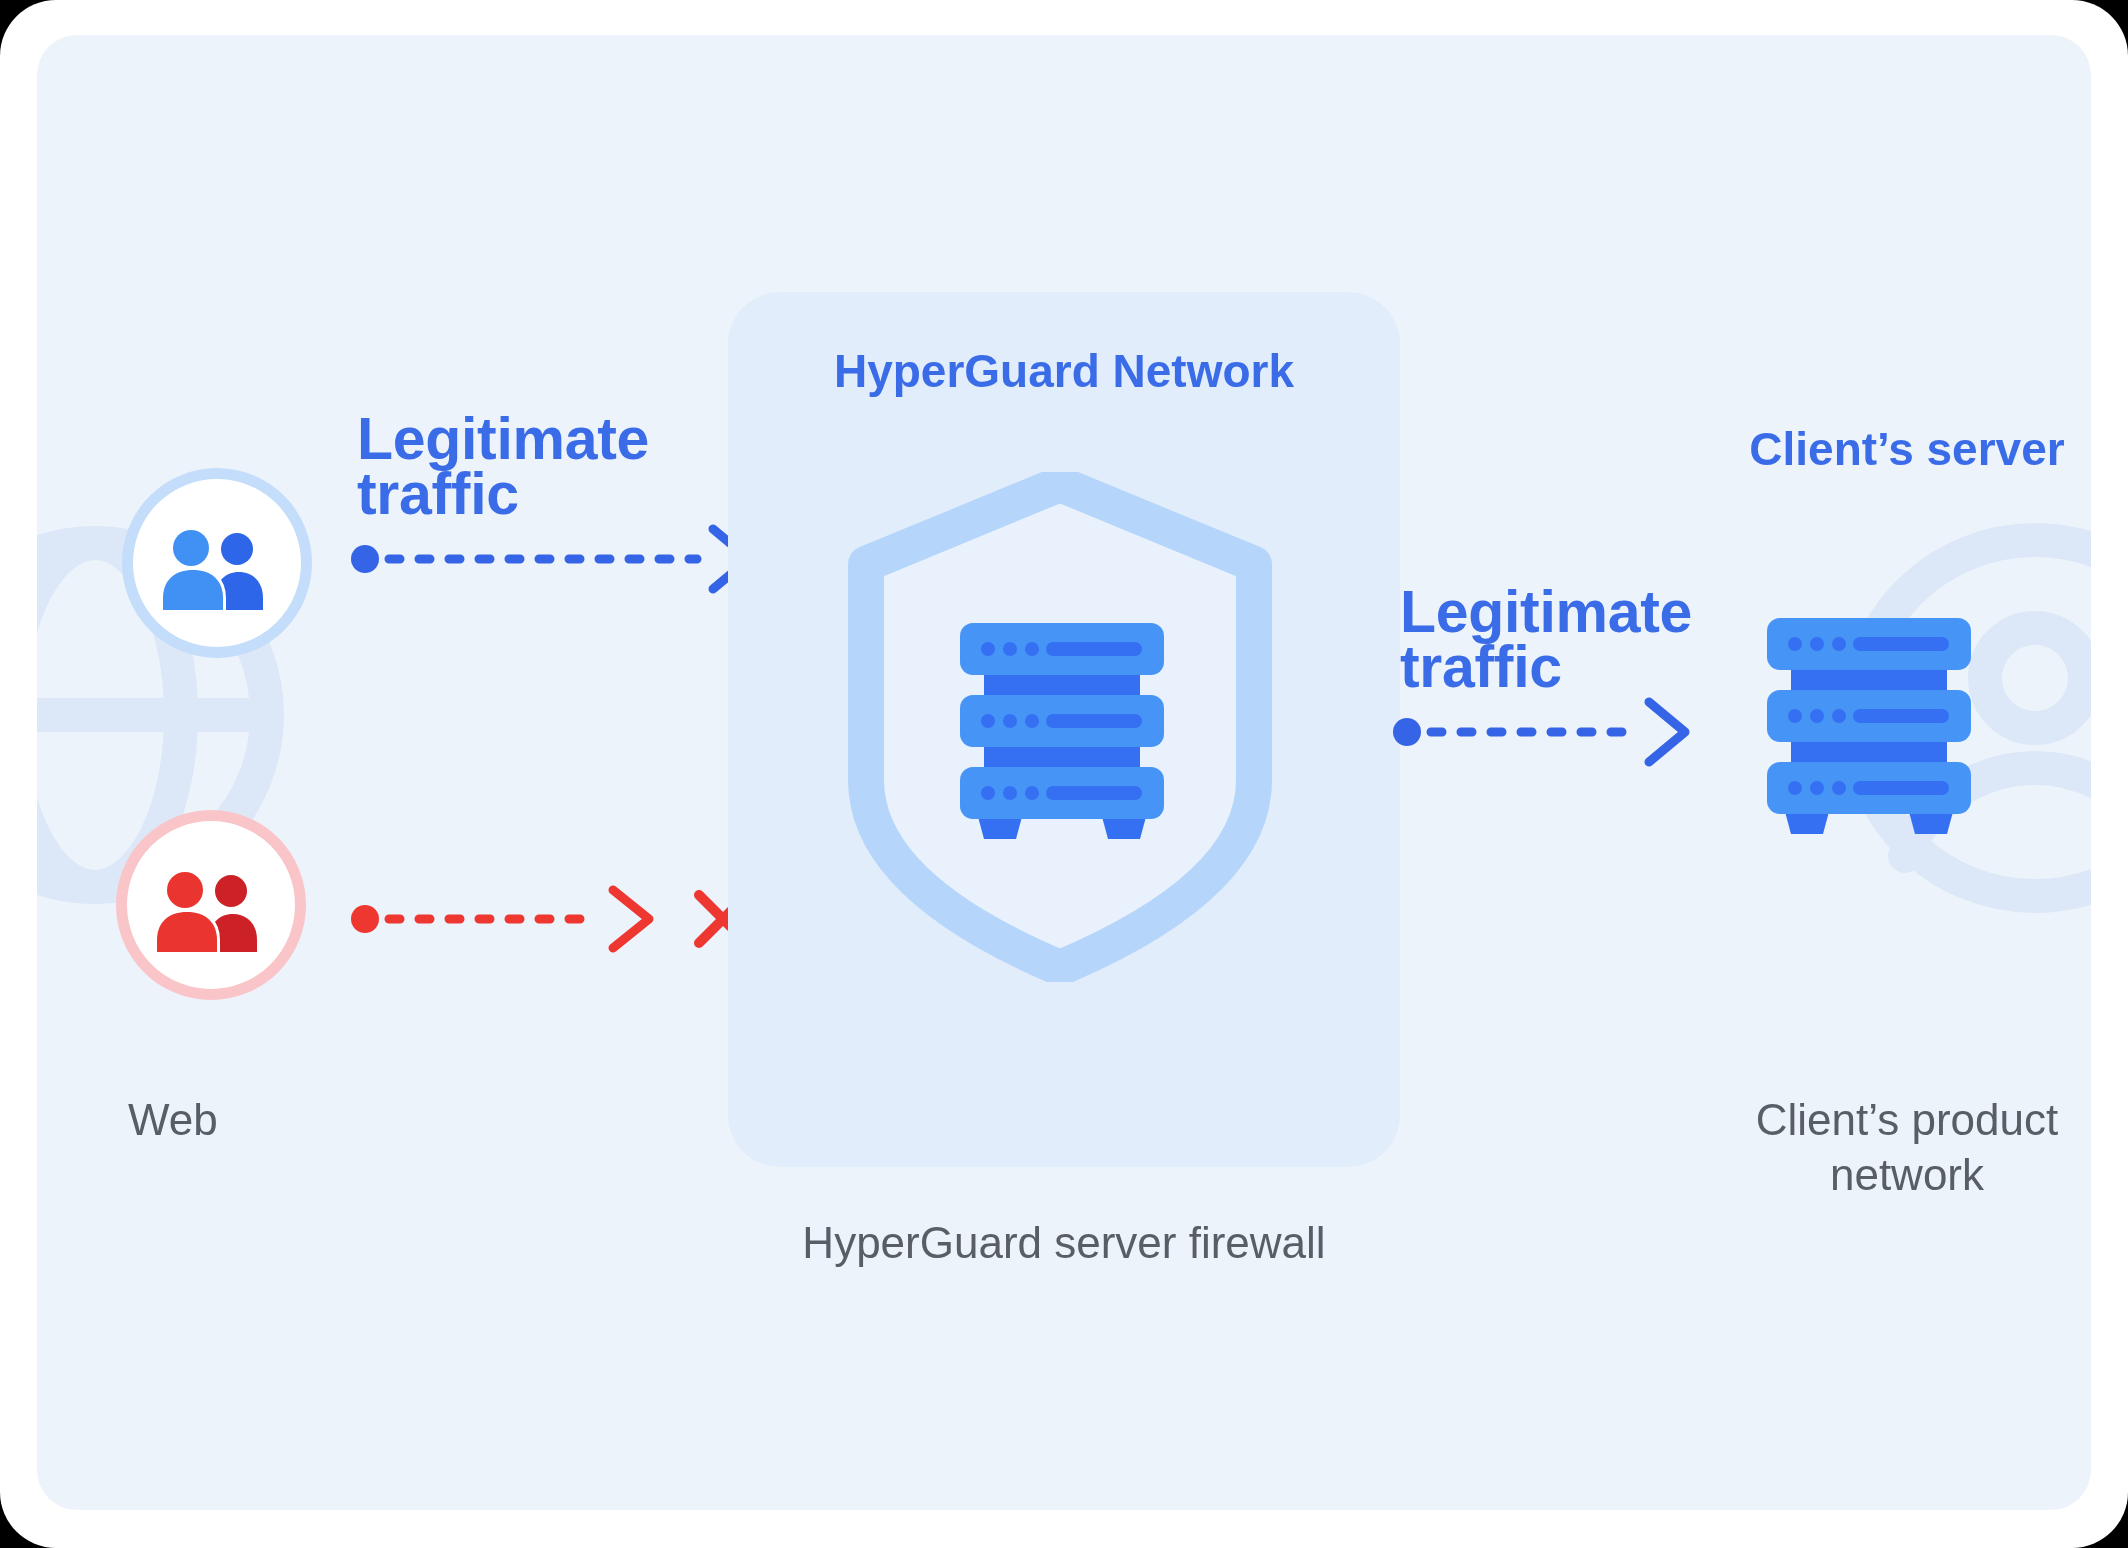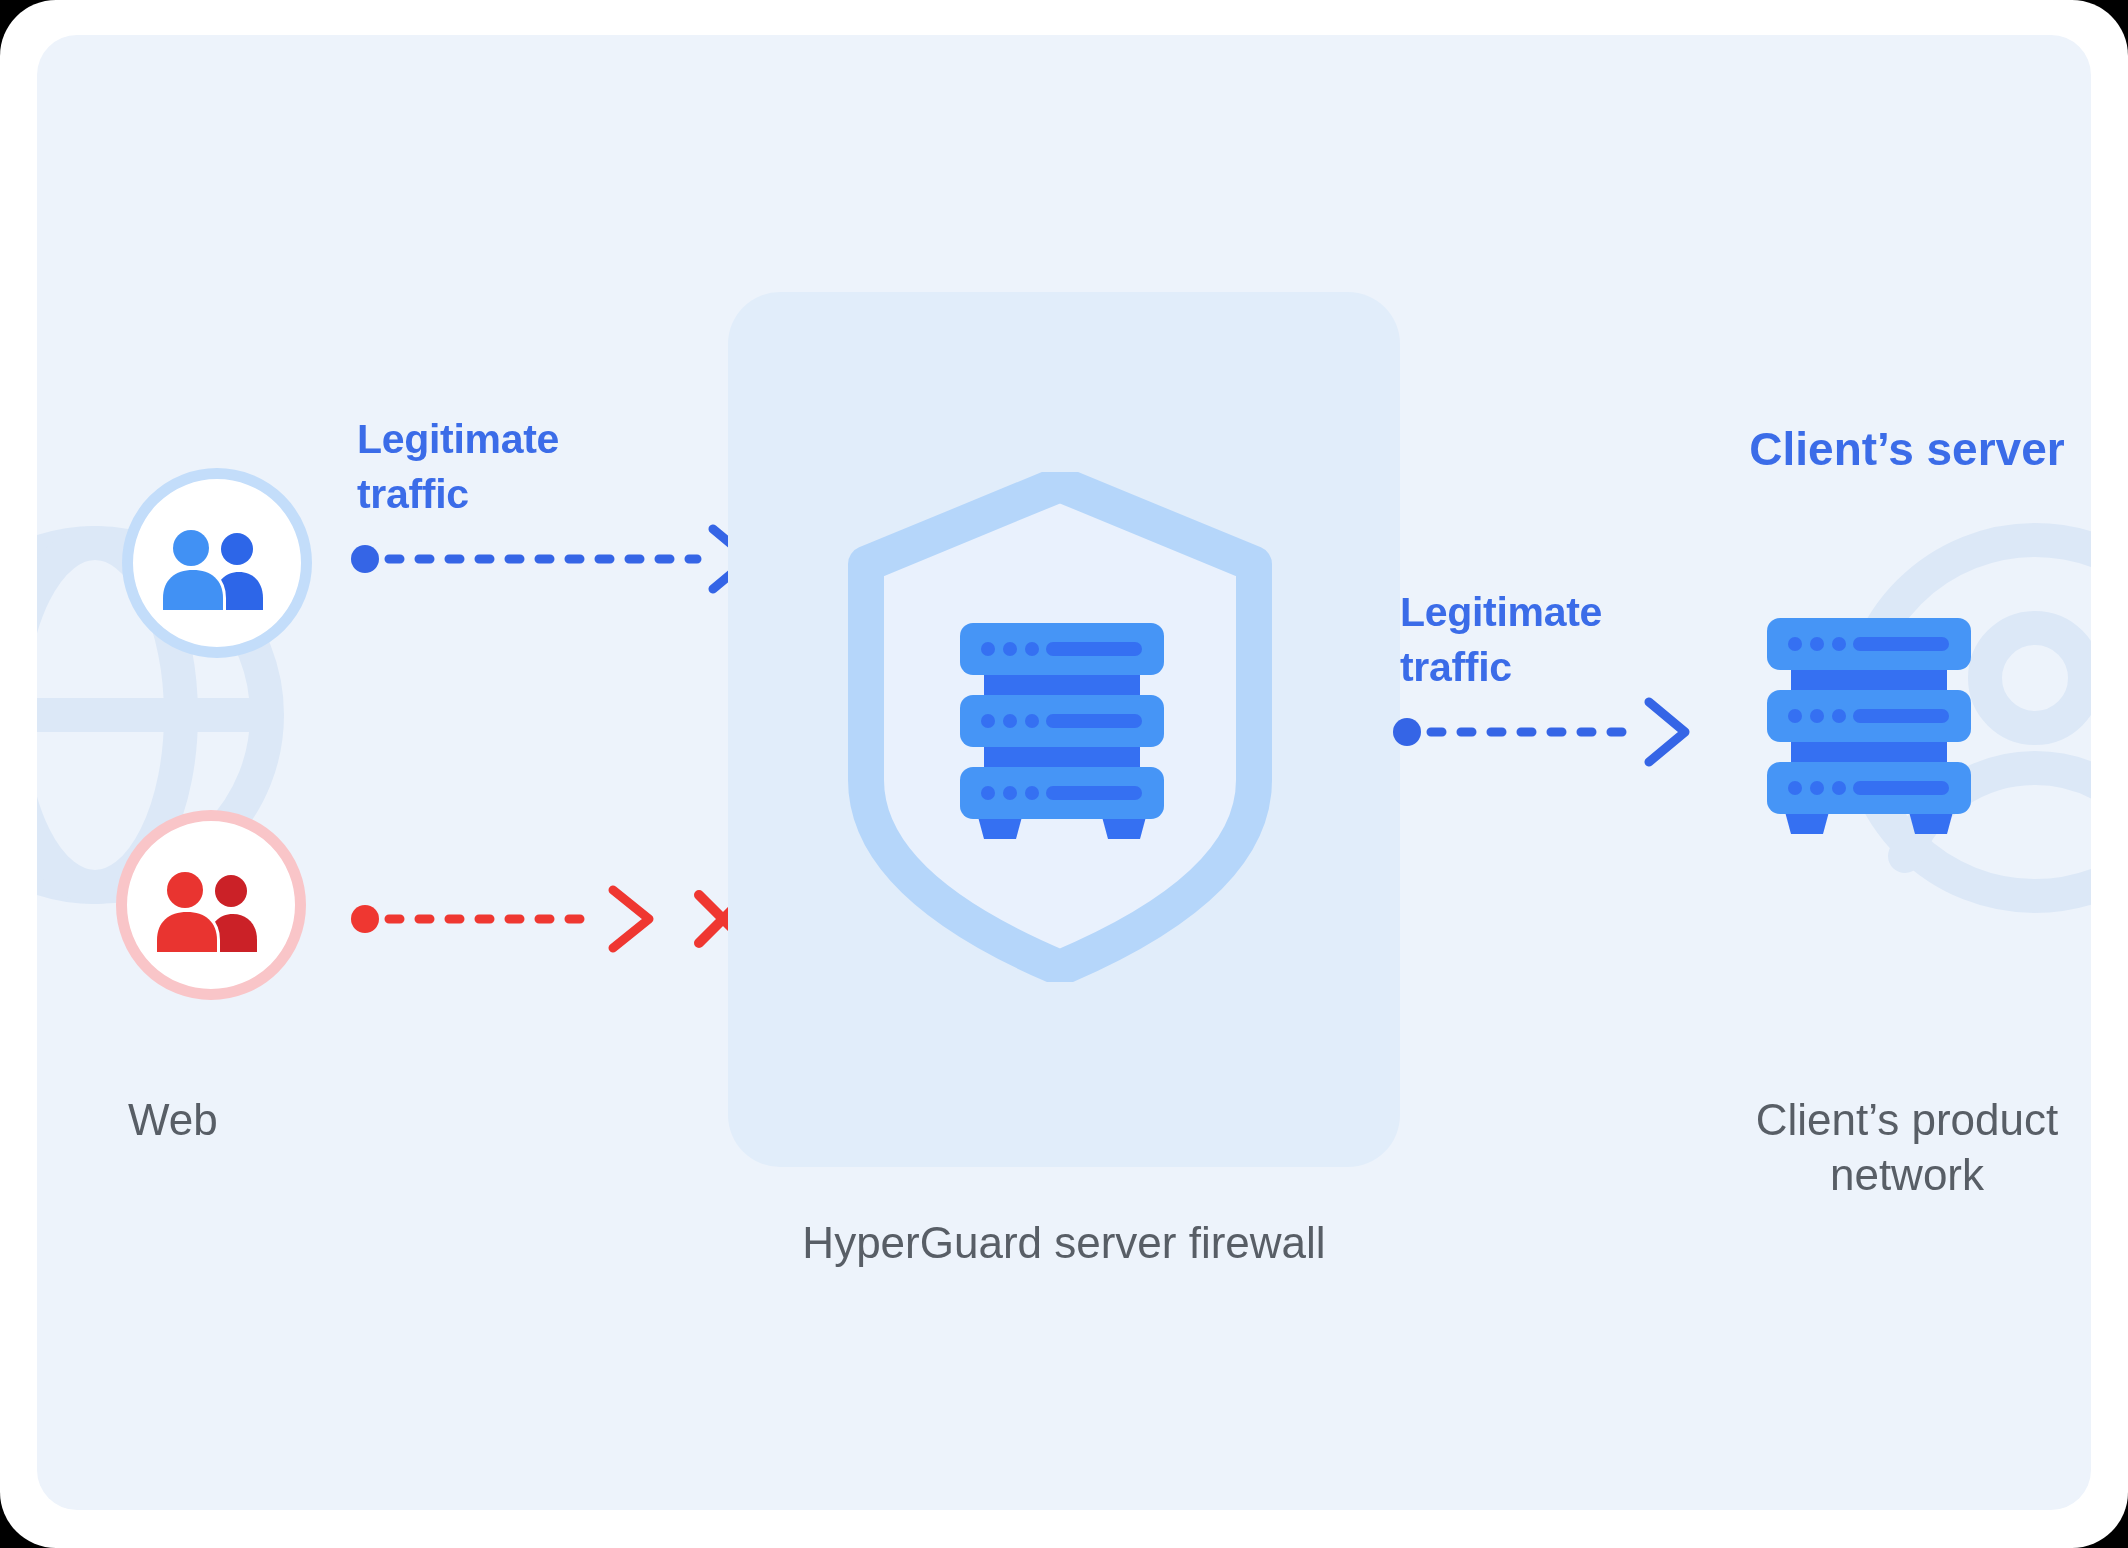--- a/index.html
+++ b/index.html
@@ -23,21 +23,21 @@
   .badge.blue{border-color:var(--ring-blue,#c3ddfa);}
   .badge.red{border-color:var(--ring-red,#f9c5c8);}
   .badge svg{margin-top:10px;}
   .badge.blue .front{fill:var(--users-blue-front,#4191f4);}
   .badge.blue .back{fill:var(--users-blue-back,#2d66e8);}
   .badge.red .front{fill:var(--users-red-front,#e93430);}
   .badge.red .back{fill:var(--users-red-back,#cb2127);}
   .front-stroked{stroke:#fff;stroke-width:6;paint-order:stroke;}
   
   .flow-label{
-    position:absolute;font-weight:700;font-size:41px;line-height:55px;
+    position:absolute;font-weight:700;font-size:59px;line-height:55px;
     letter-spacing:-0.3px;
   }
   .flow-label.blue{color:var(--accent-text,#3b6ce8);}
   .flow-label.red{color:var(--danger,#ef3731);}
   .title{
     position:absolute;font-weight:700;font-size:46px;line-height:50px;
     color:var(--accent-text,#3b6ce8);text-align:center;
   }
   .caption{
     position:absolute;font-weight:400;font-size:44px;line-height:55px;
@@ -105,20 +105,21 @@
     </svg>
 
     <svg class="abs arrow-red" style="left:308px;top:842px" width="410" height="84" viewBox="0 0 410 84">
       <circle class="fill" cx="20" cy="42" r="14"></circle>
       <line class="stroke" x1="44" y1="42" x2="248" y2="42" stroke-width="9" stroke-linecap="round" stroke-dasharray="11 19" fill="none"></line>
       <polyline class="stroke" points="268,13 304,42 268,71" stroke-width="9" stroke-linecap="round" stroke-linejoin="round" fill="none"></polyline>
       <path class="stroke" d="M354,18 L402,66 M402,18 L354,66" stroke-width="10" stroke-linecap="round" fill="none"></path>
     </svg>
 
     <div class="panel">
+      <div class="title" style="left:0;top:54px;width:100%">HyperGuard Network</div>
 
       <svg class="abs" style="left:112px;top:180px" width="440" height="510" viewBox="0 0 440 510">
         <path class="shield-path" d="M220,12 L414,92 L414,308 Q414,414 220,496 Q26,414 26,308 L26,92 Z" stroke-width="36" stroke-linejoin="round"></path>
       </svg>
 
       <svg class="abs" style="left:232px;top:331px" width="204" height="216" viewBox="0 0 204 216">
         <rect class="srv-dark" x="24" y="26" width="156" height="166"></rect>
         <path class="srv-dark" d="M17,190 h46 l-7,26 h-32 z"></path>
         <path class="srv-dark" d="M141,190 h46 l-7,26 h-32 z"></path>
         <g>

